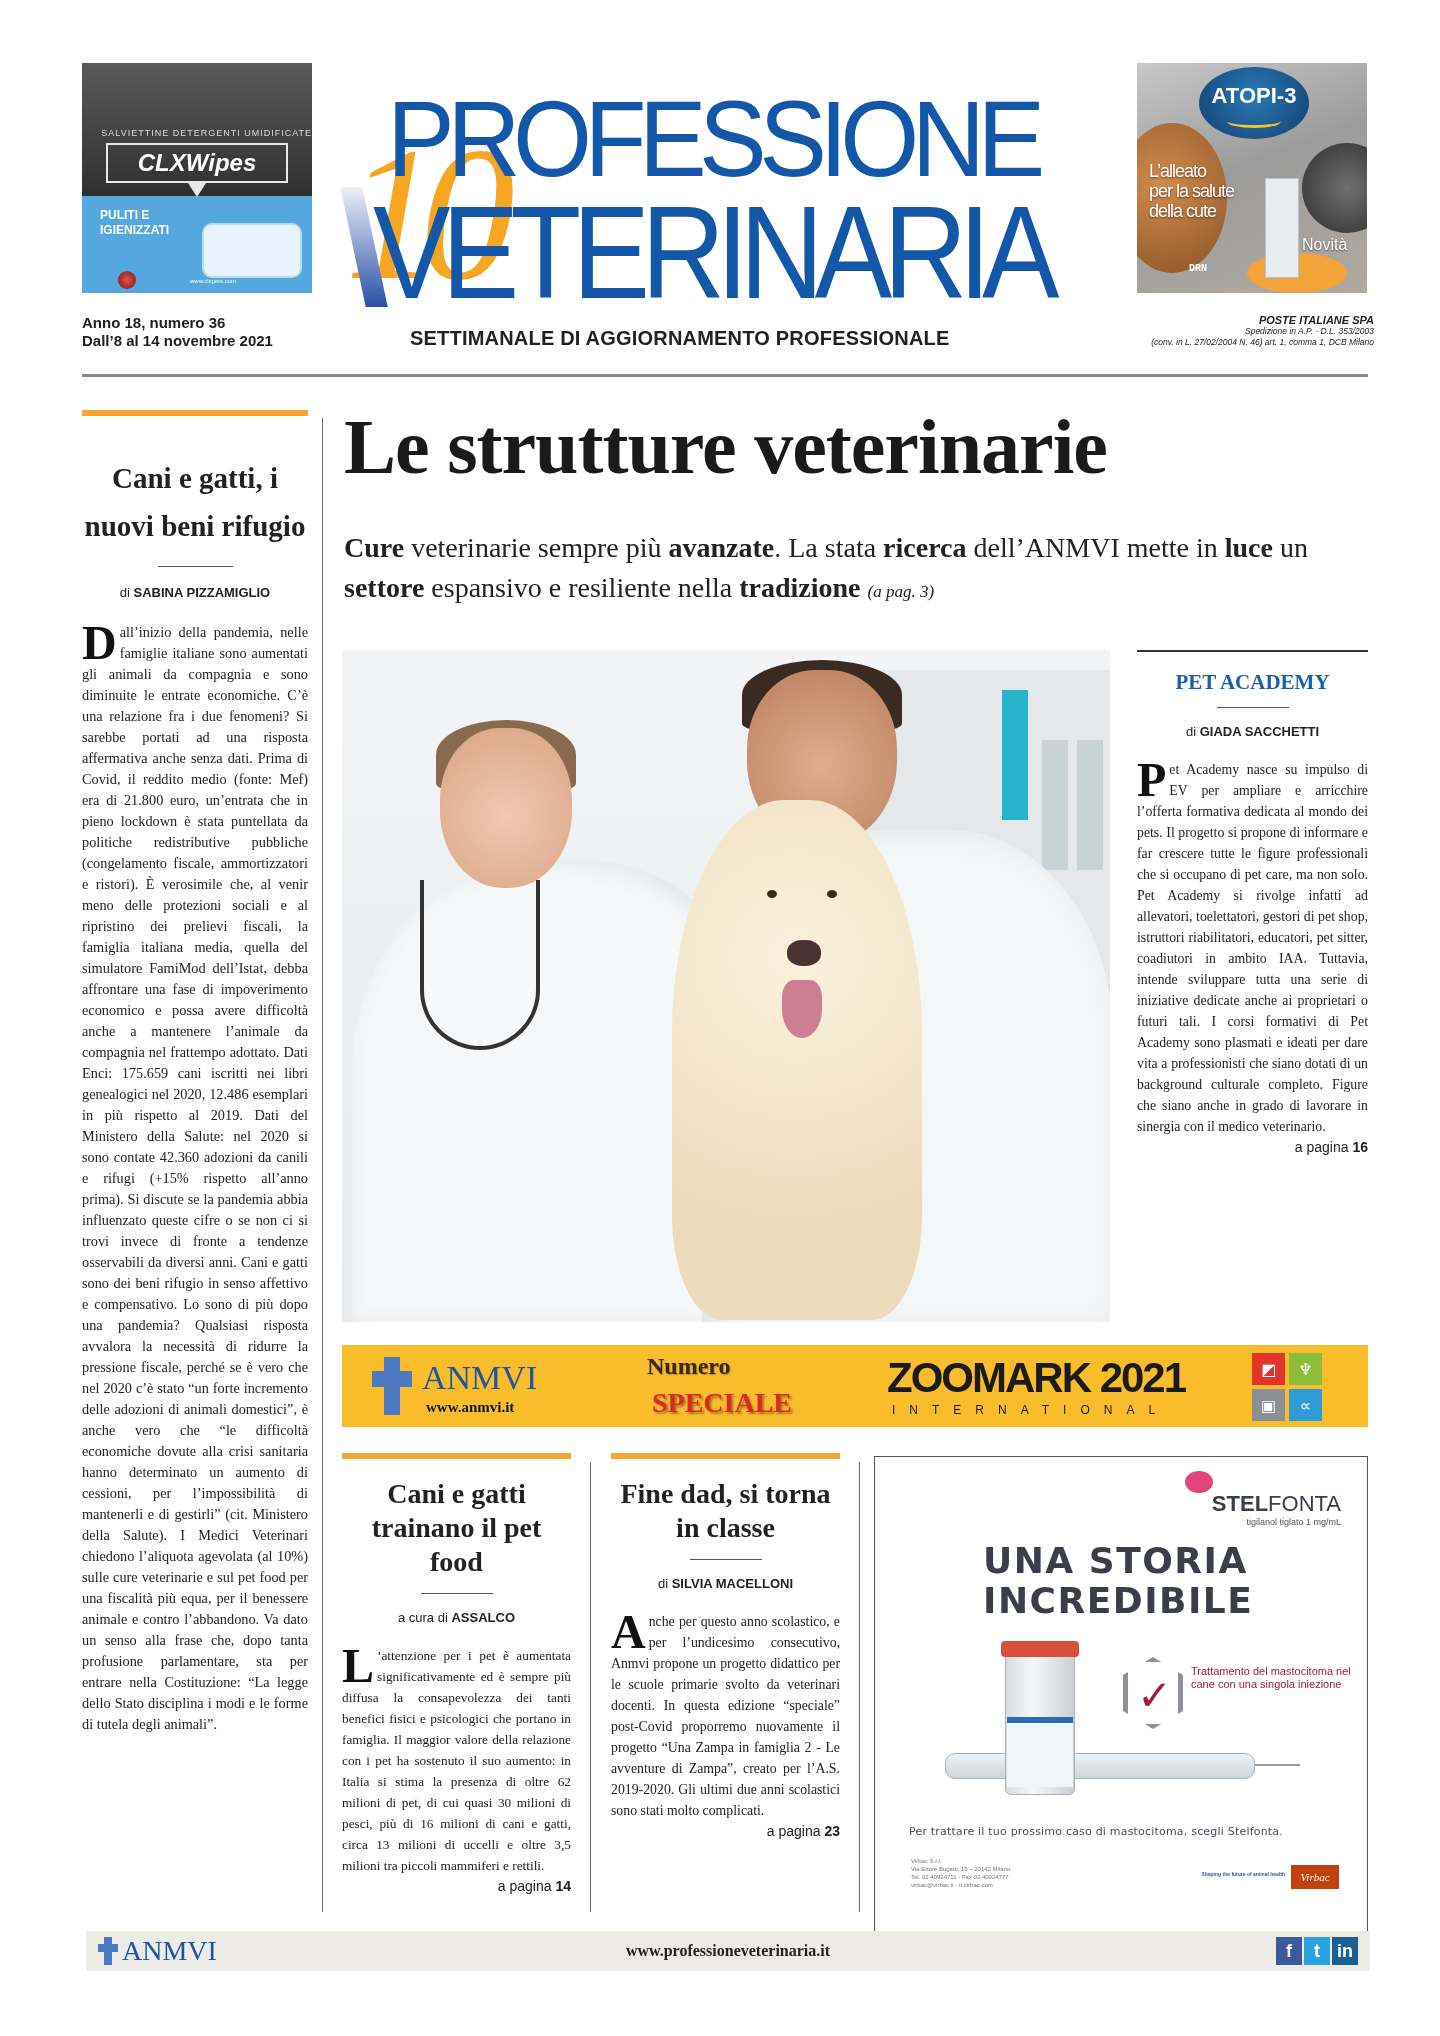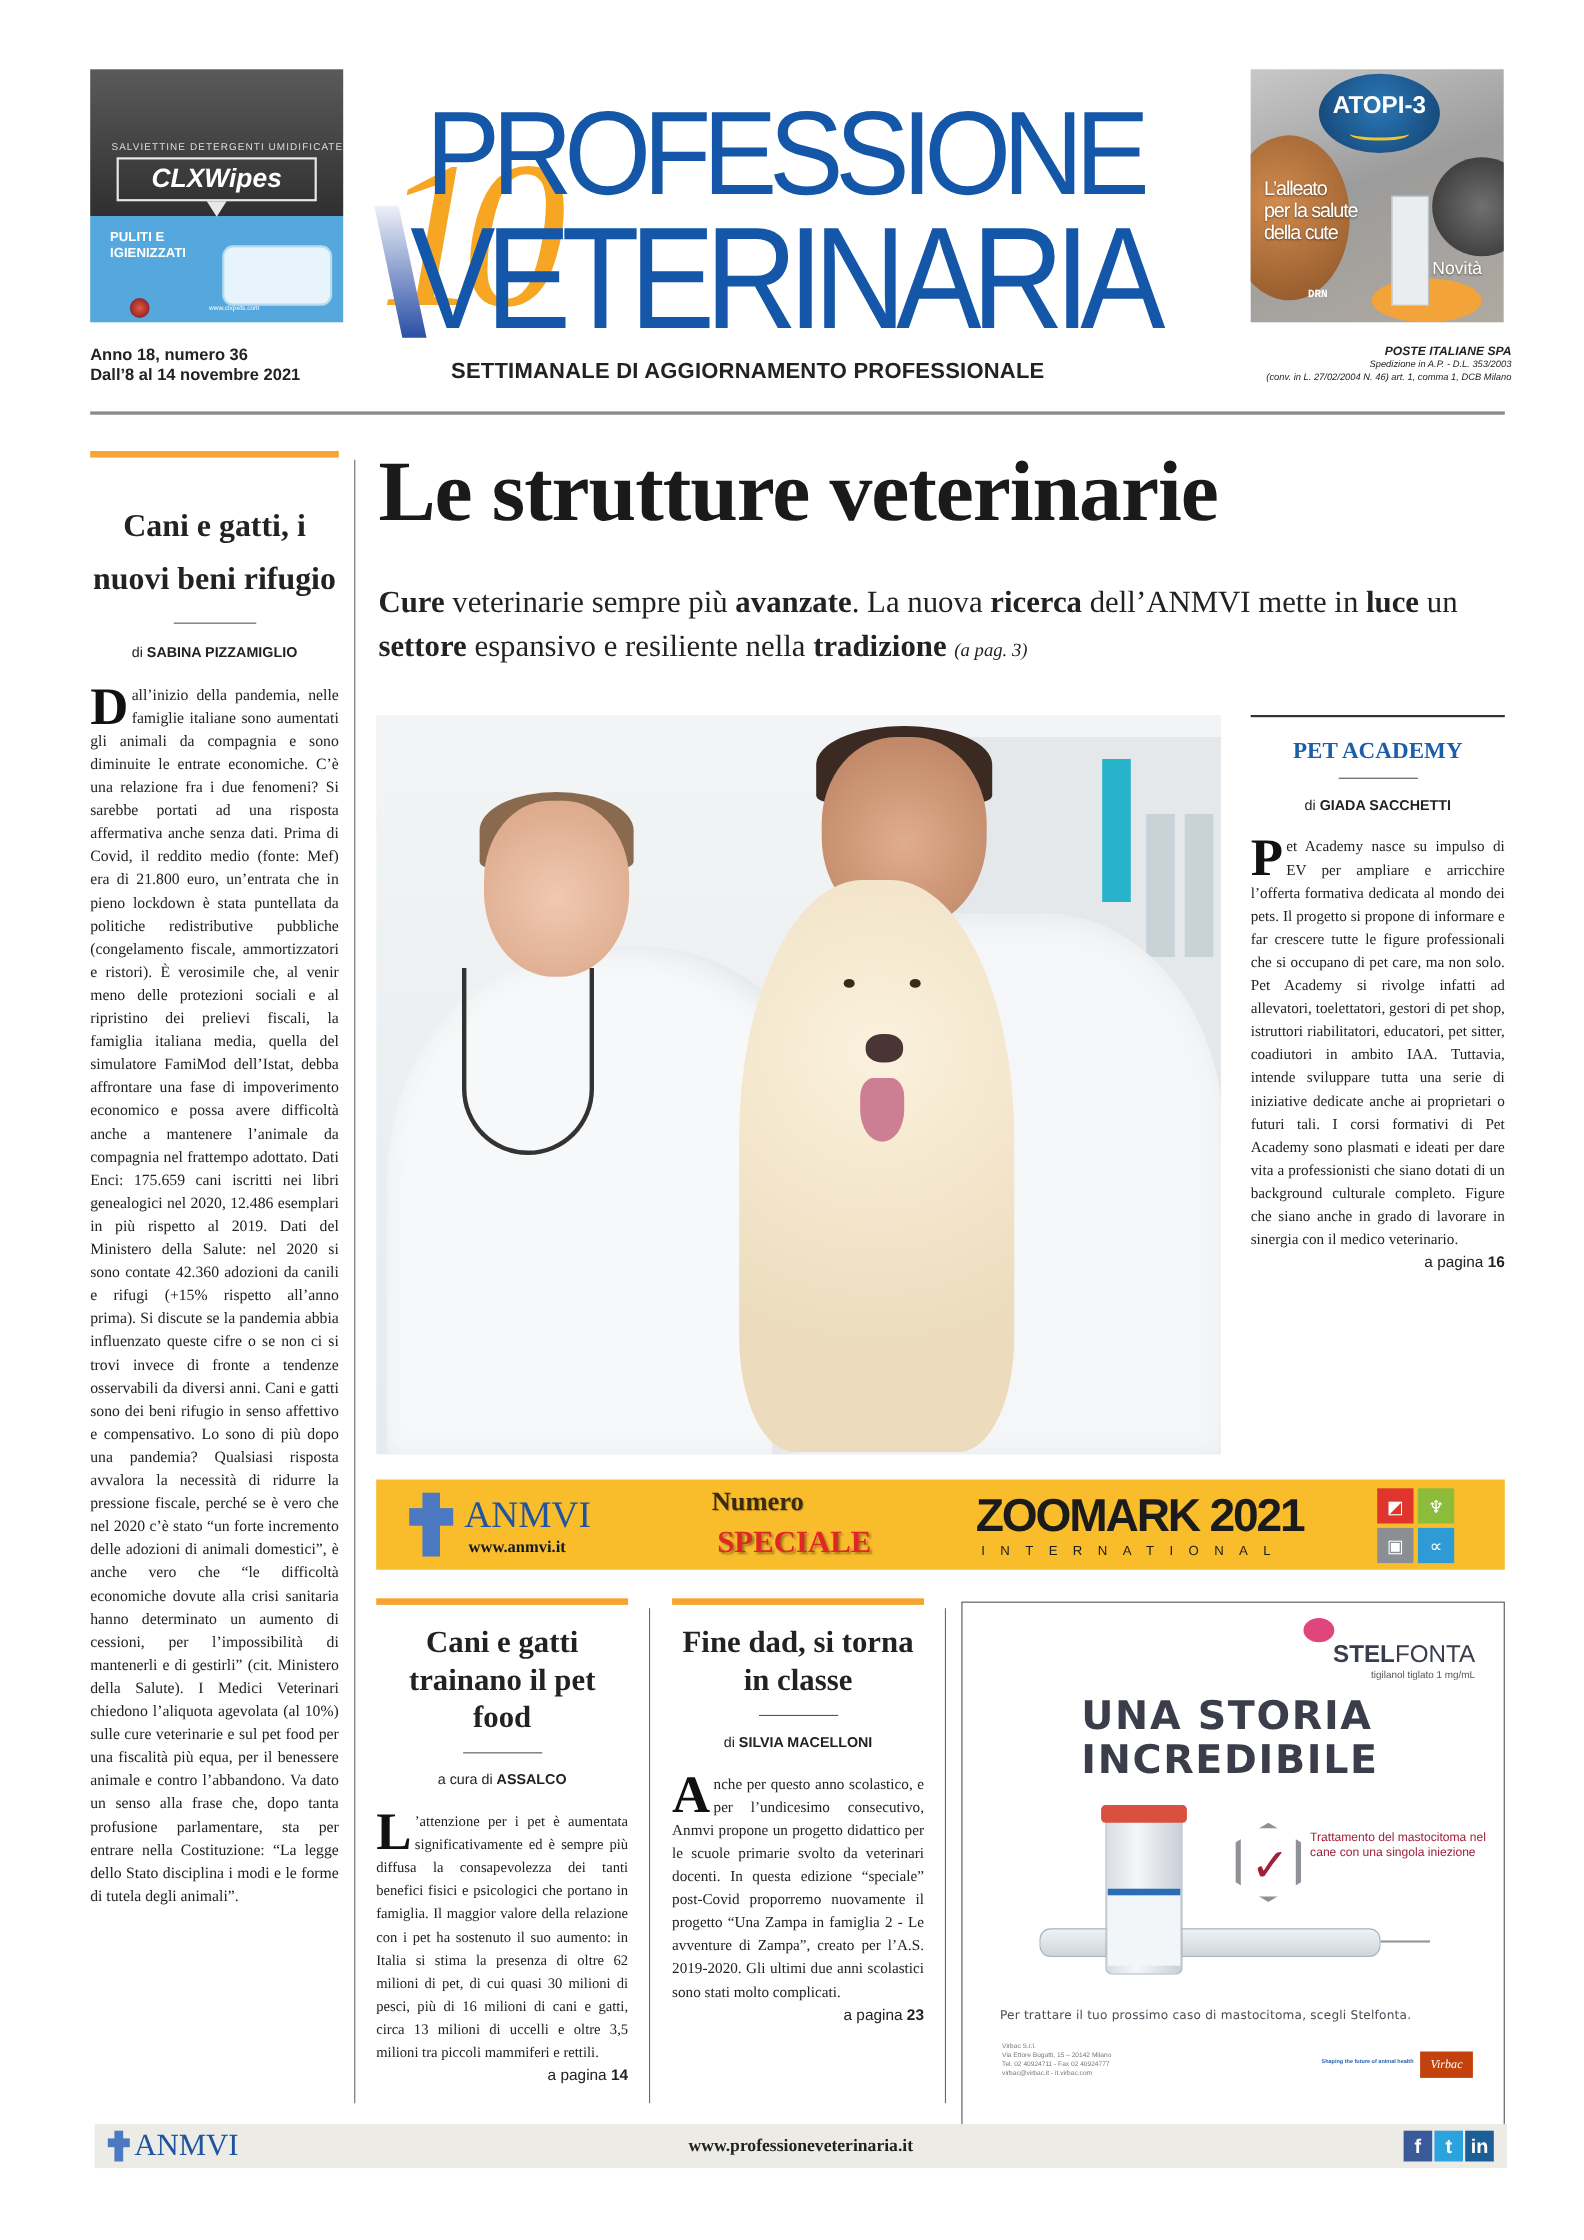--- a/index.html
+++ b/index.html
@@ -234,21 +234,21 @@
     <span>di</span>
     <b>SABINA PIZZAMIGLIO</b>
   </div>
   <div class="body-text">
     <span class="dropcap">D</span><span>all’inizio della pandemia, nelle famiglie italiane sono aumentati gli animali da compagnia e sono diminuite le entrate economiche. C’è una relazione fra i due fenomeni? Si sarebbe portati ad una risposta affermativa anche senza dati. Prima di Covid, il reddito medio (fonte: Mef) era di 21.800 euro, un’entrata che in pieno lockdown è stata puntellata da politiche redistributive pubbliche (congelamento fiscale, ammortizzatori e ristori). È verosimile che, al venir meno delle protezioni sociali e al ripristino dei prelievi fiscali, la famiglia italiana media, quella del simulatore FamiMod dell’Istat, debba affrontare una fase di impoverimento economico e possa avere difficoltà anche a mantenere l’animale da compagnia nel frattempo adottato. Dati Enci: 175.659 cani iscritti nei libri genealogici nel 2020, 12.486 esemplari in più rispetto al 2019. Dati del Ministero della Salute: nel 2020 si sono contate 42.360 adozioni da canili e rifugi (+15% rispetto all’anno prima). Si discute se la pandemia abbia influenzato queste cifre o se non ci si trovi invece di fronte a tendenze osservabili da diversi anni. Cani e gatti sono dei beni rifugio in senso affettivo e compensativo. Lo sono di più dopo una pandemia? Qualsiasi risposta avvalora la necessità di ridurre la pressione fiscale, perché se è vero che nel 2020 c’è stato “un forte incremento delle adozioni di animali domestici”, è anche vero che “le difficoltà economiche dovute alla crisi sanitaria hanno determinato un aumento di cessioni, per l’impossibilità di mantenerli e di gestirli” (cit. Ministero della Salute). I Medici Veterinari chiedono l’aliquota agevolata (al 10%) sulle cure veterinarie e sul pet food per una fiscalità più equa, per il benessere animale e contro l’abbandono. Va dato un senso alla frase che, dopo tanta profusione parlamentare, sta per entrare nella Costituzione: “La legge dello Stato disciplina i modi e le forme di tutela degli animali”.</span>
   </div>
 </article>
 
 <h1 class="abs headline">Le strutture veterinarie</h1>
 <div class="abs deck">
-  <span id="deck-parts"><b>Cure</b><span> veterinarie sempre più </span><b>avanzate</b><span>. La nuova </span><b>ricerca</b><span> dell’ANMVI mette in </span><b>luce</b><span> un </span><b>settore</b><span> espansivo e resiliente nella </span><b>tradizione</b> </span>
+  <span id="deck-parts"><b>Cure</b><span> veterinarie sempre più </span><b>avanzate</b><span>. La stata </span><b>ricerca</b><span> dell’ANMVI mette in </span><b>luce</b><span> un </span><b>settore</b><span> espansivo e resiliente nella </span><b>tradizione</b> </span>
   <i>(a pag. 3)</i>
 </div>
 
 <div class="abs photo" title="Two veterinarians in white coats with a yellow Labrador">
   <div class="shelf"></div>
   <div class="binder" style="left:430px"></div>
   <div class="binder teal" style="left:660px"></div>
   <div class="binder" style="left:700px;top:90px"></div>
   <div class="binder" style="left:735px;top:90px"></div>
   <div class="woman-body"></div>

